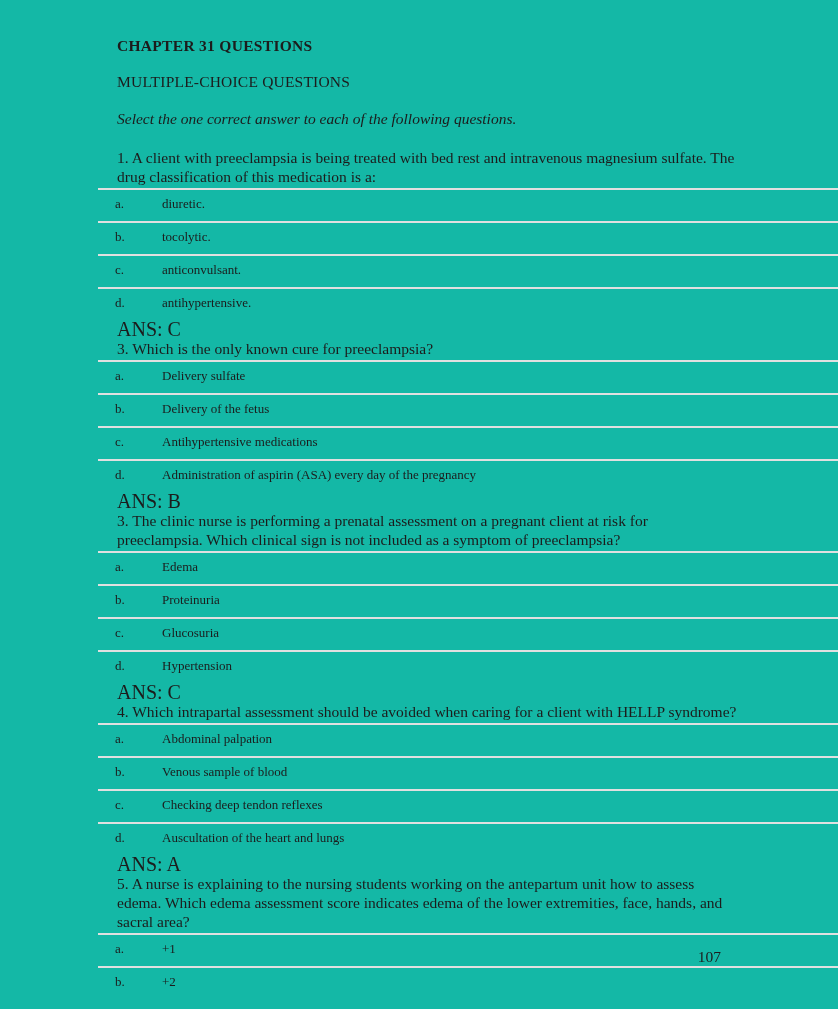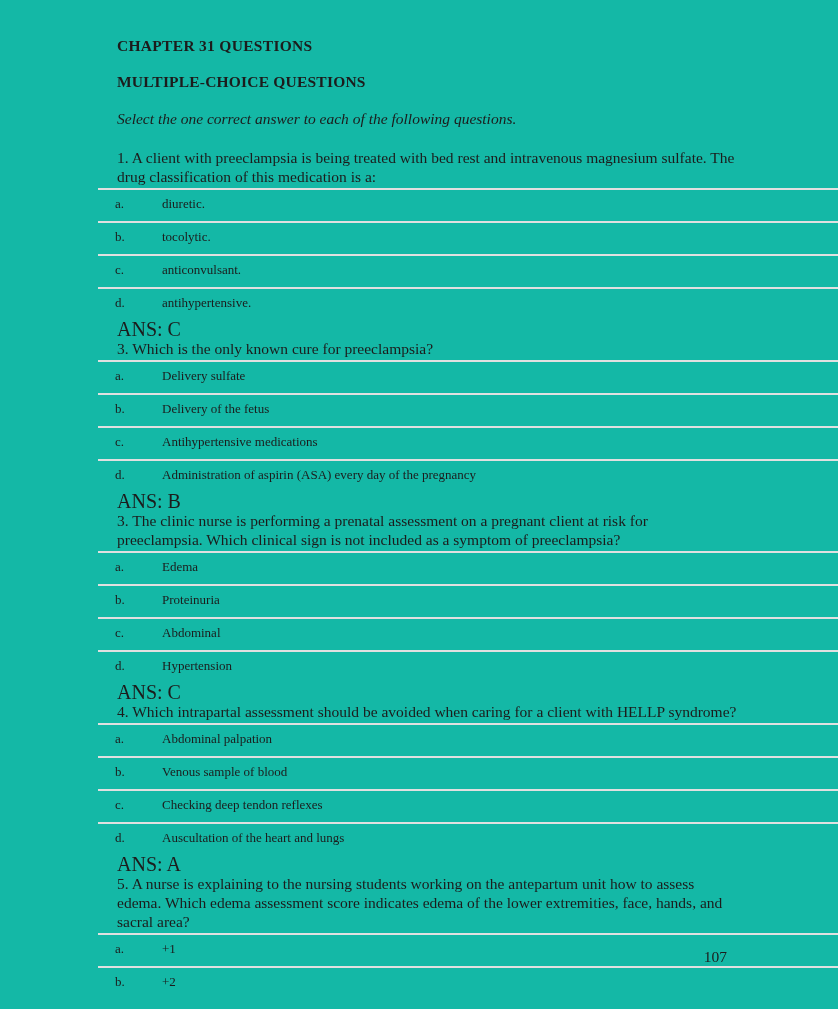--- a/index.html
+++ b/index.html
@@ -8,21 +8,21 @@
     width:838px; height:1009px; position:relative; overflow:hidden;
     font-family:"Liberation Serif", serif;
     color:#1c1c1c;
   }
   .page { position:absolute; inset:0; background:#14b8a6; }
   .doc-title {
     font-size:15.5px; font-weight:bold; line-height:21px;
     margin:35px 0 0 117px; letter-spacing:0.3px;
   }
   .doc-subtitle {
-    font-size:15.5px; font-weight:bold; line-height:21px;
+    font-size:15.5px; font-weight:normal; line-height:21px;
     margin:15px 0 0 117px; letter-spacing:0.2px;
   }
   .doc-instruction {
     font-size:15.5px; font-style:italic; line-height:21px;
     margin:16px 0 0 117px;
   }
   .questions { margin:19px 0 0 98px; }
   .q-text {
     font-size:15.5px; line-height:19px; max-width:620px;
     margin-left:19px; padding-bottom:2px;
@@ -30,21 +30,21 @@
   .option {
     border-top:2px solid #e0e0e0;
     padding:4px 0 8px 17px;
     font-size:13px; line-height:19px;
   }
   .option-letter { display:inline-block; width:47px; }
   .answer {
     font-size:20px; line-height:19px; margin-left:19px;
   }
   .page-number {
-    position:absolute; top:947px; right:111px;
+    position:absolute; top:947px; right:117px;
     font-size:15.5px; line-height:19px;
   }
 </style>
 </head>
 <body>
 
 <div class="page">
 
   <div class="doc-title">CHAPTER 31 QUESTIONS</div>
 
@@ -102,21 +102,21 @@
     <div class="options">
   <div class="option">
     <span class="option-letter">a.</span><span class="option-text">Edema</span>
   </div>
 
   <div class="option">
     <span class="option-letter">b.</span><span class="option-text">Proteinuria</span>
   </div>
 
   <div class="option">
-    <span class="option-letter">c.</span><span class="option-text">Abdominal</span>
+    <span class="option-letter">c.</span><span class="option-text">Glucosuria</span>
   </div>
 
   <div class="option">
     <span class="option-letter">d.</span><span class="option-text">Hypertension</span>
   </div>
 </div>
     <div class="answer">ANS: C</div>
   </section>
 
   <section class="question">

